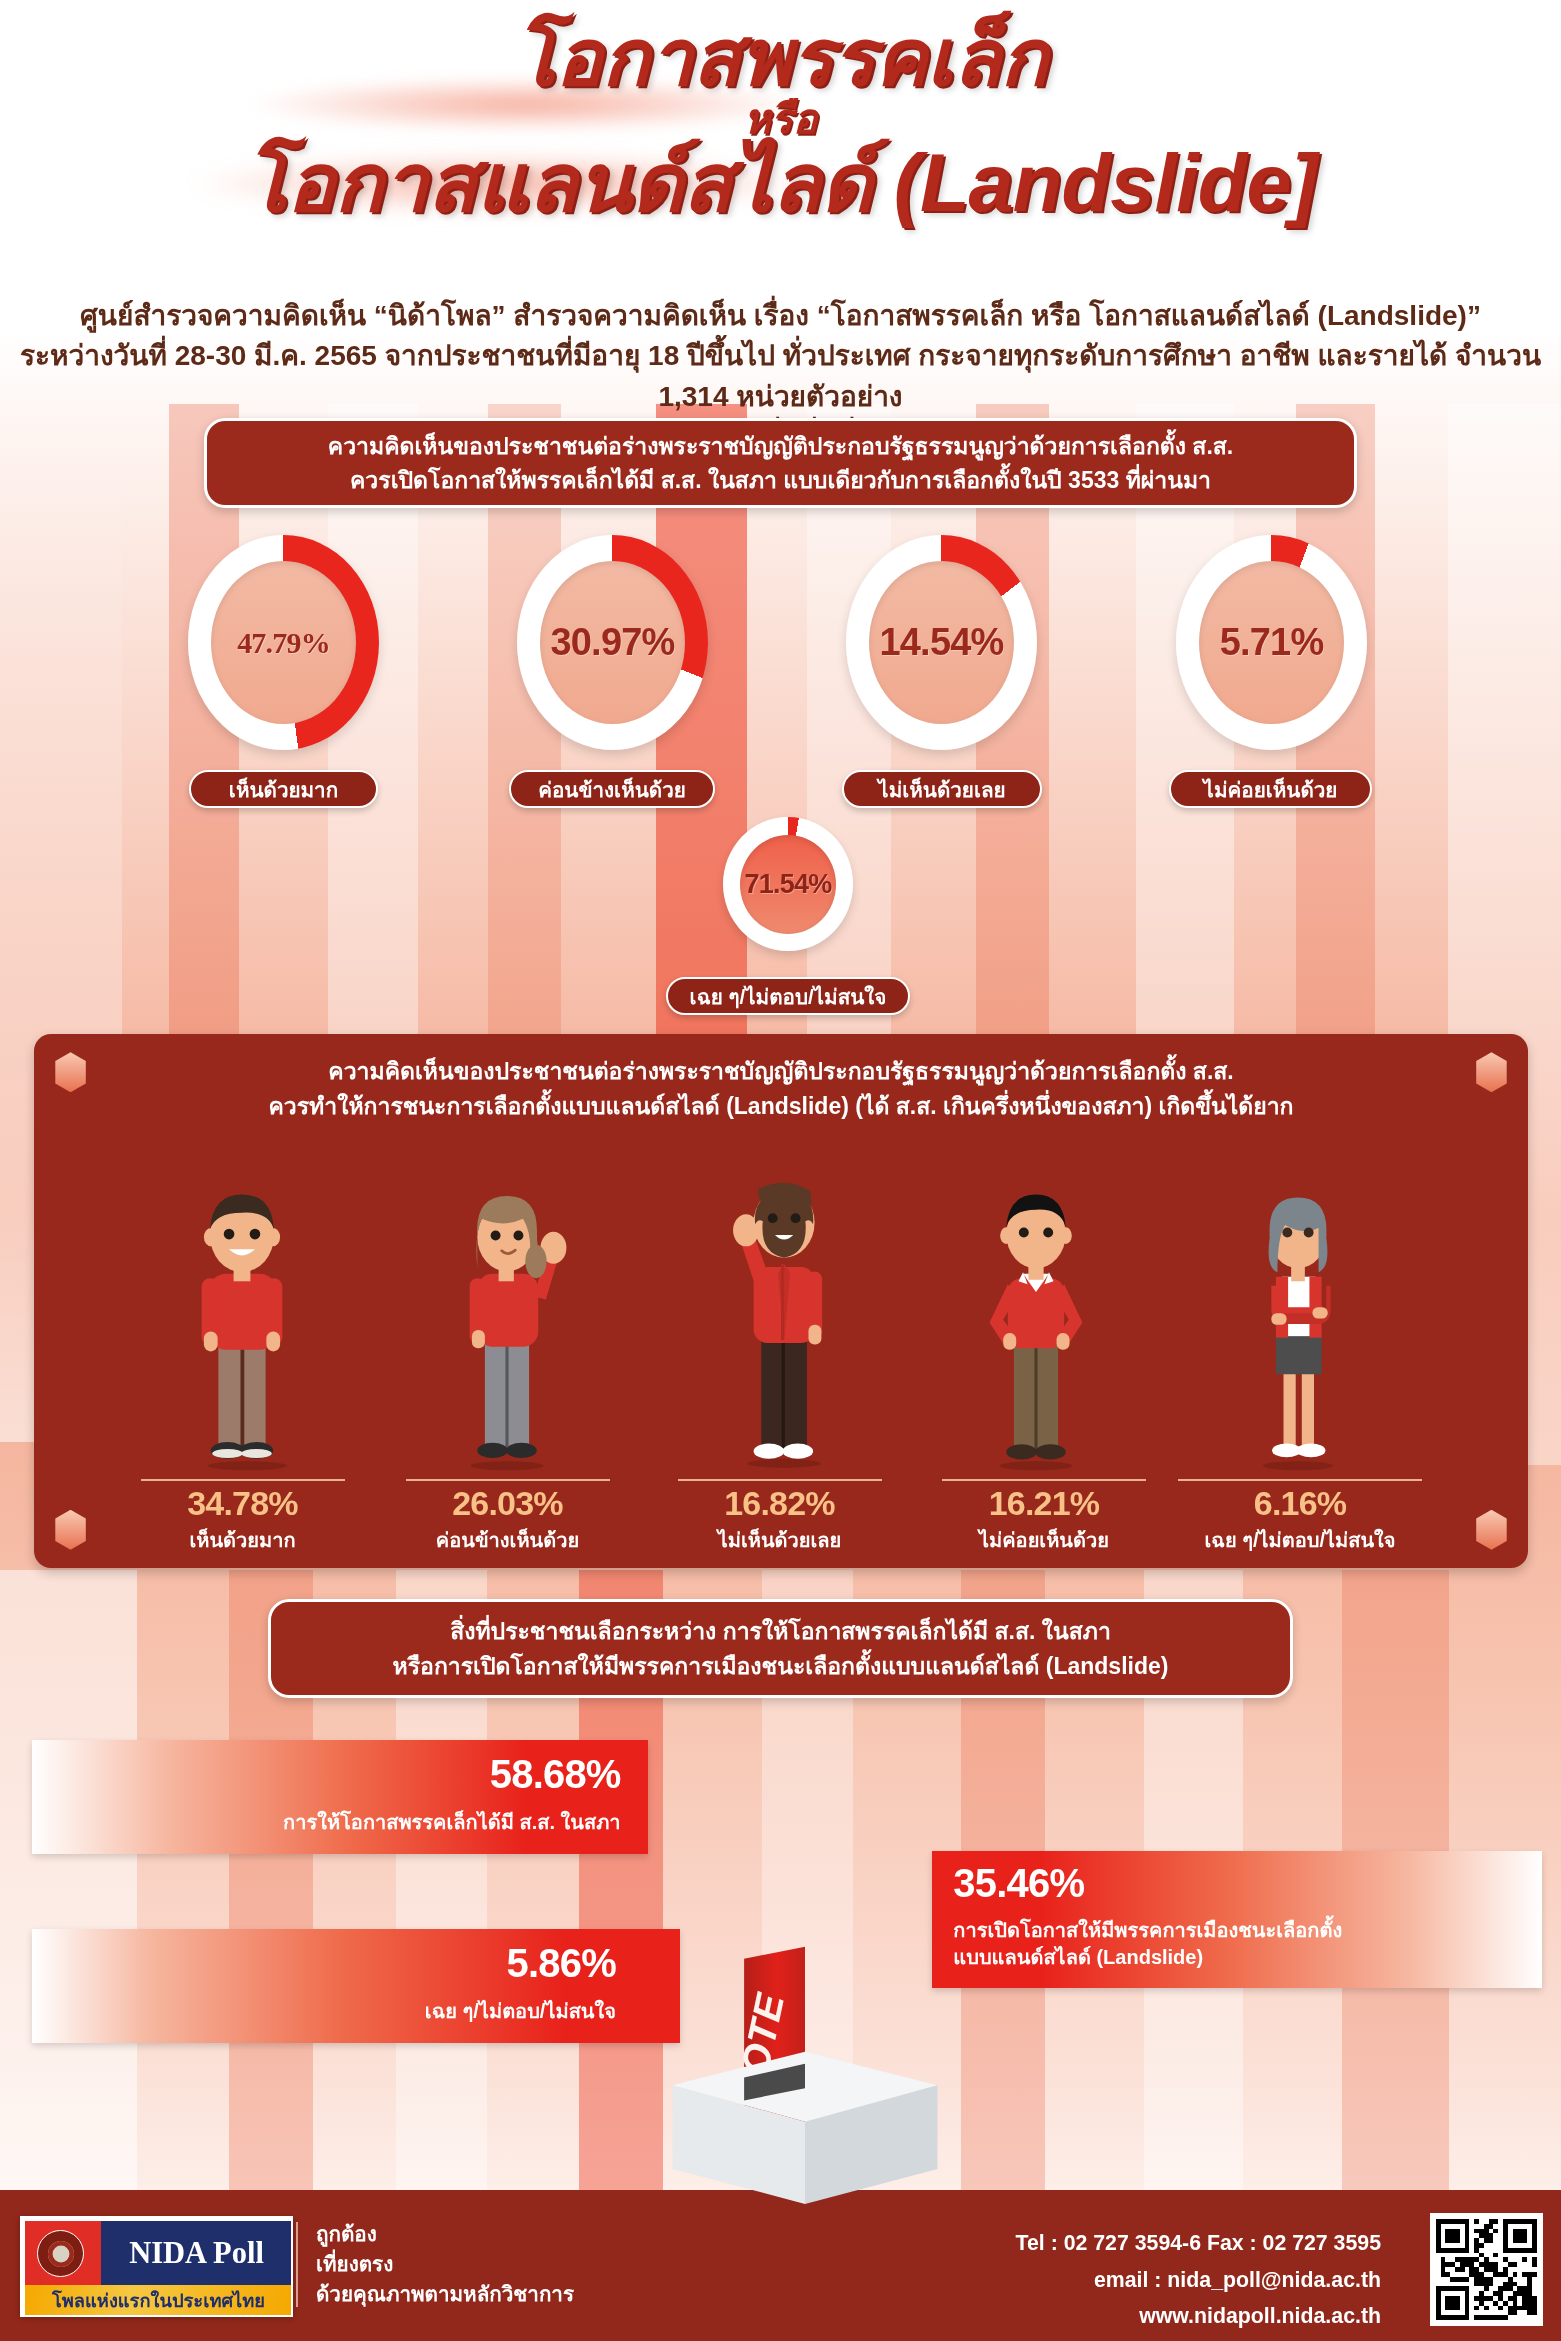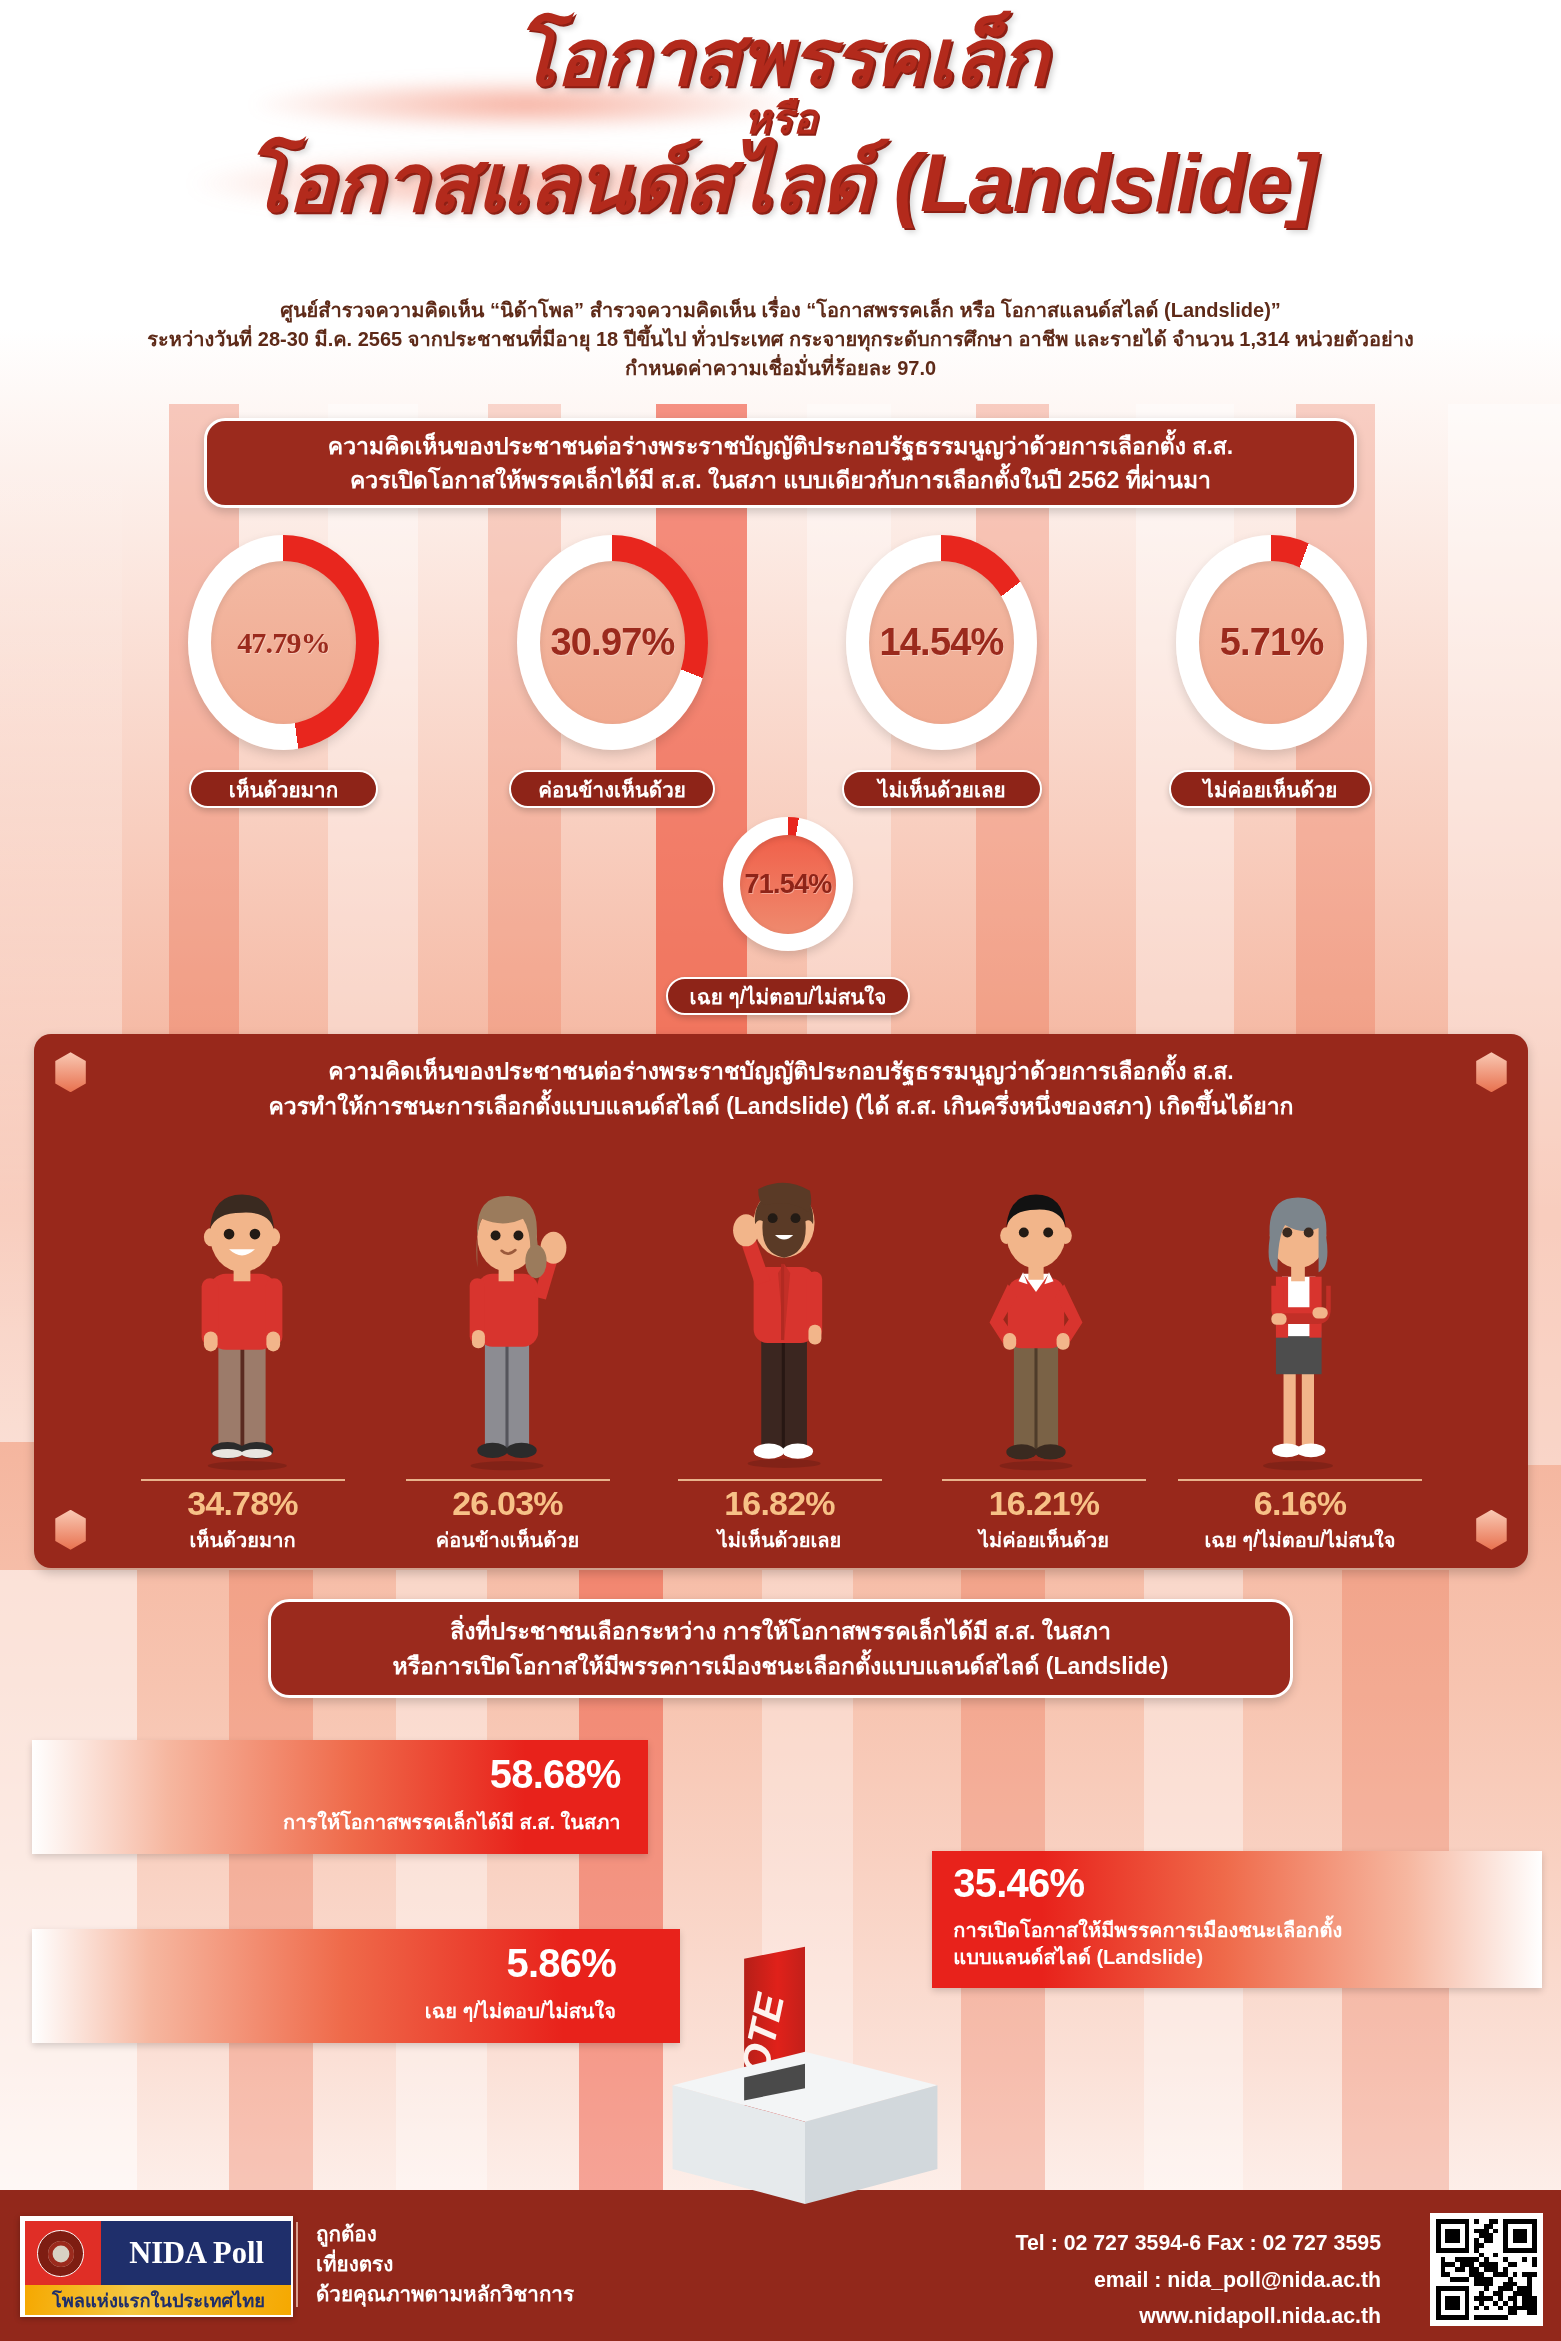--- a/index.html
+++ b/index.html
@@ -45,21 +45,21 @@
     font-size: 41px; font-weight: 900; font-style: italic;
     color: #b32a1c; line-height: 1.0; margin-top: 1.5px;
     text-shadow: 1.5px 1.5px 0 #8e1f14;
   }
   .title-line3 { font-size: 81px; margin-top: 3px; }
 
   
   .subtitle {
     position: absolute; top: 296px; left: 0; width: 1561px;
     text-align: center; z-index: 5;
-    color: #5e2a18; font-size: 20px; line-height: 1.44;
+    color: #5e2a18; font-size: 28px; line-height: 1.44;
     font-weight: 600;
   }
 
   
   .panel {
     position: absolute; z-index: 5;
     background: #9b2a1d;
     border-radius: 21.3px;
     border: 3px solid #ffffff;
     color: #ffffff;
@@ -207,21 +207,21 @@
 </div>
 
 <div class="subtitle">
   <div>ศูนย์สำรวจความคิดเห็น “นิด้าโพล” สำรวจความคิดเห็น เรื่อง “โอกาสพรรคเล็ก หรือ โอกาสแลนด์สไลด์ (Landslide)”</div>
   <div>ระหว่างวันที่ 28-30 มี.ค. 2565 จากประชาชนที่มีอายุ 18 ปีขึ้นไป ทั่วประเทศ กระจายทุกระดับการศึกษา อาชีพ และรายได้ จำนวน 1,314 หน่วยตัวอย่าง</div>
   <div>กำหนดค่าความเชื่อมั่นที่ร้อยละ 97.0</div>
 </div>
 
 <div class="panel" id="panel1">
   <div class="ln">ความคิดเห็นของประชาชนต่อร่างพระราชบัญญัติประกอบรัฐธรรมนูญว่าด้วยการเลือกตั้ง ส.ส.</div>
-  <div class="ln">ควรเปิดโอกาสให้พรรคเล็กได้มี ส.ส. ในสภา แบบเดียวกับการเลือกตั้งในปี 2562 ที่ผ่านมา</div>
+  <div class="ln">ควรเปิดโอกาสให้พรรคเล็กได้มี ส.ส. ในสภา แบบเดียวกับการเลือกตั้งในปี 3533 ที่ผ่านมา</div>
 </div>
 
 <div class="donut" style="left:188px;top:535px;width:191px;height:215px;background:conic-gradient(#e8261e 0% 47.79%, #ffffff 47.79% 100%);box-shadow:0 4.6px 10.7px rgba(0,0,0,.14);">
   <div class="hole" style="left:23px;top:26px;right:23px;bottom:26px;background:linear-gradient(180deg,#f3b9a3,#f0a98f);box-shadow:inset 0 2.3px 6.1px rgba(0,0,0,.10);">
     <span class="val" style="font-size:30px;font-family:Liberation Serif, serif;">47.79%</span>
   </div>
 </div>
 <div class="pill" style="left:189px;top:770px;width:189px;height:38px;">
   <span>เห็นด้วยมาก</span>
 </div>

